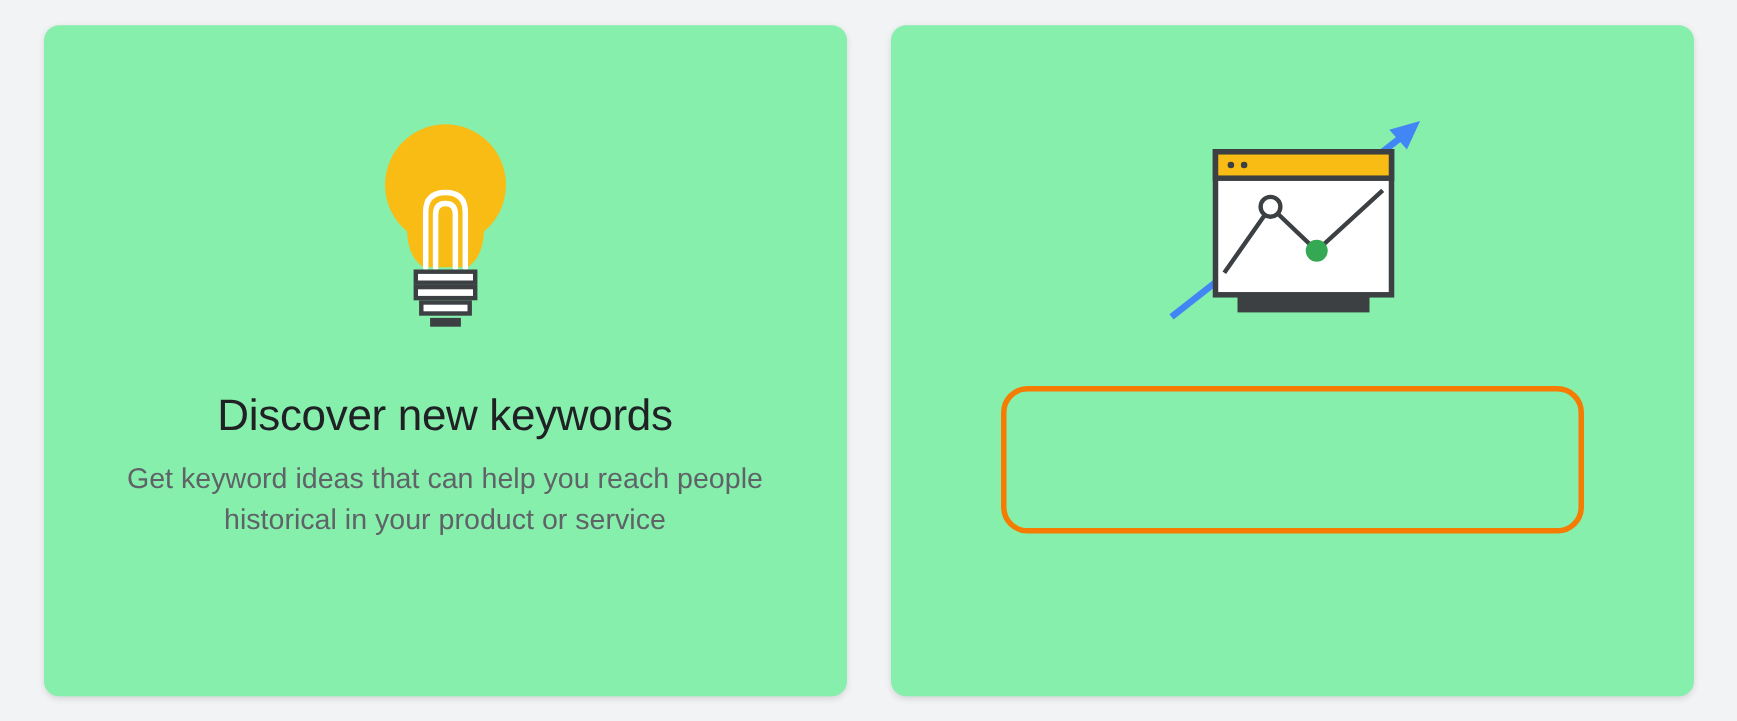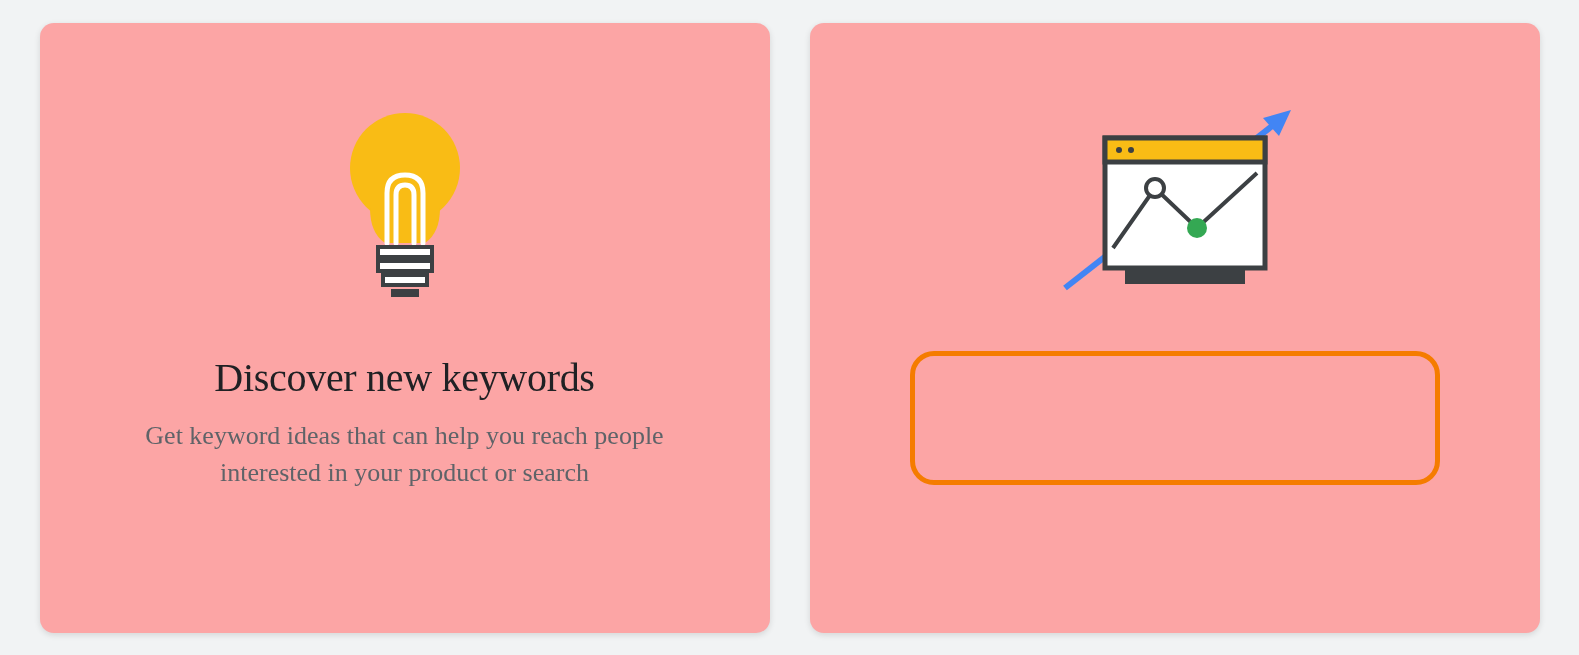--- a/index.html
+++ b/index.html
@@ -12,34 +12,33 @@
       background: #f1f3f4;
       width: 1579px;
       height: 655px;
       display: flex;
       align-items: center;
       justify-content: center;
       gap: 40px;
       padding: 20px;
     }
     .card {
-      background: #fca5a5;
+      background: #86efac;
       border-radius: 14px;
       box-shadow: 0 2px 6px rgba(0,0,0,0.12);
       width: 730px;
       height: 610px;
       display: flex;
       flex-direction: column;
       align-items: center;
       justify-content: flex-start;
       text-align: center;
       padding: 50px 70px;
       cursor: pointer;
       position: relative;
-      font-family: Liberation Serif, serif;
     }
     .icon-wrap {
       height: 230px;
       display: flex;
       align-items: center;
       justify-content: center;
       margin-top: 20px;
     }
     .card-title {
       font-size: 40px;
@@ -81,21 +80,21 @@
       <path d="M 52 140 L 52 90 Q 52 72 70 72 Q 88 72 88 90 L 88 140" stroke="#ffffff" stroke-width="5" fill="none" stroke-linecap="round"></path>
       <path d="M 61 140 L 61 92 Q 61 82 70 82 Q 79 82 79 92 L 79 140" stroke="#ffffff" stroke-width="5" fill="none" stroke-linecap="round"></path>
 
       <rect x="43" y="144" width="54" height="10" fill="#ffffff" stroke="#3c4043" stroke-width="4"></rect>
       <rect x="43" y="158" width="54" height="10" fill="#ffffff" stroke="#3c4043" stroke-width="4"></rect>
       <rect x="48" y="172" width="44" height="10" fill="#ffffff" stroke="#3c4043" stroke-width="4"></rect>
       <rect x="56" y="186" width="28" height="8" fill="#3c4043"></rect>
     </svg>
   </div>
   <h2 class="card-title">Discover new keywords</h2>
-  <p class="card-desc">Get keyword ideas that can help you reach people interested in your product or search</p>
+  <p class="card-desc">Get keyword ideas that can help you reach people historical in your product or service</p>
 </div>
 
 <div class="card">
   <div class="icon-wrap">
     <svg width="280" height="220" viewBox="0 0 280 220">
 
       <line x1="30" y1="190" x2="250" y2="18" stroke="#4285f4" stroke-width="6"></line>
       <polygon points="256,12 228,20 244,38" fill="#4285f4"></polygon>
 
       <rect x="70" y="40" width="160" height="130" fill="#ffffff" stroke="#3c4043" stroke-width="5"></rect>

